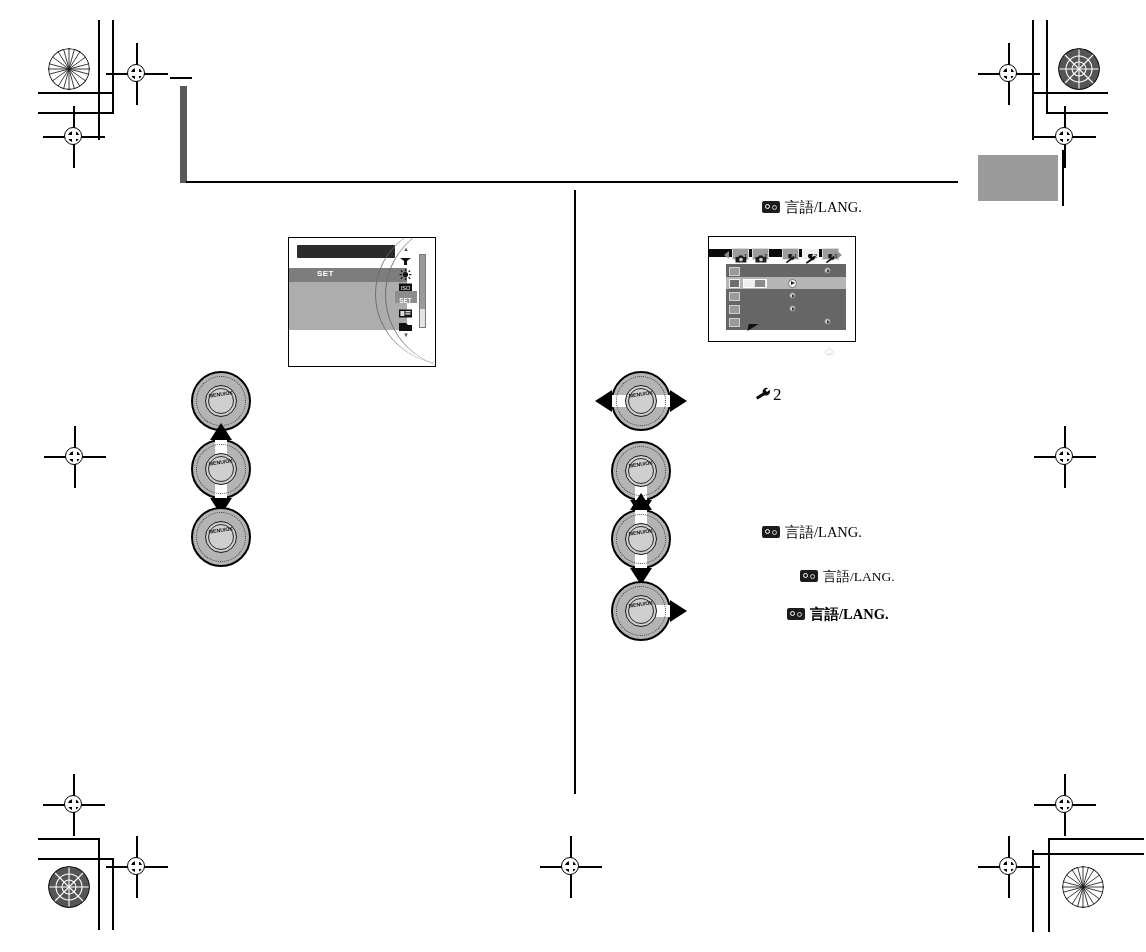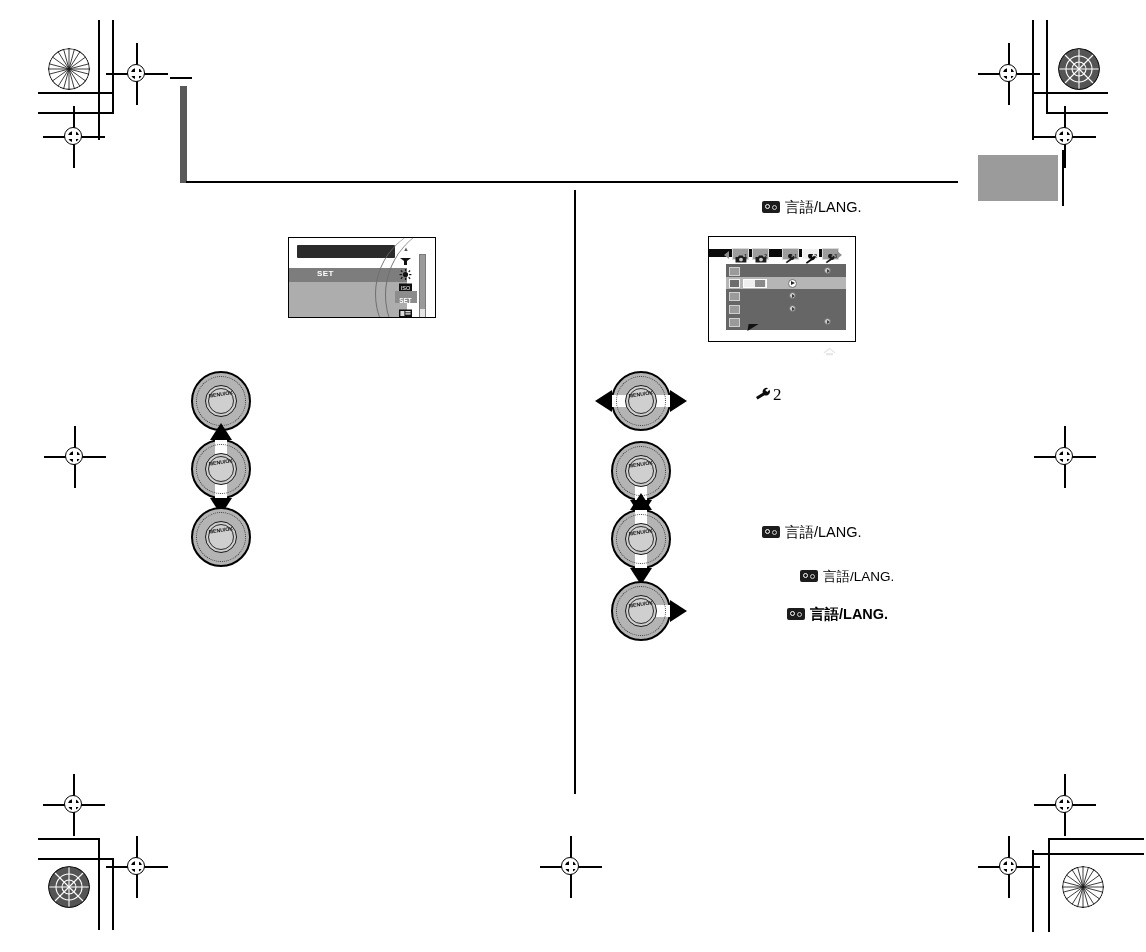--- a/index.html
+++ b/index.html
@@ -33,21 +33,21 @@
   
   #header-rule{position:absolute;left:186px;top:181px;width:772px;height:2px;background:#000;}
   #header-bar{position:absolute;left:180px;top:86px;width:7px;height:97px;background:#595959;}
   #header-tick{position:absolute;left:170px;top:77px;width:22px;height:2px;background:#000;}
   #column-divider{position:absolute;left:574px;top:190px;width:2px;height:604px;background:#000;}
   #page-tab{position:absolute;left:978px;top:155px;width:80px;height:46px;background:#9b9b9b;}
   #page-tab-edge{position:absolute;left:1062px;top:150px;width:2px;height:56px;background:#000;}
 
   
   #lcd-illustration{
-    position:absolute;left:288px;top:237px;width:148px;height:81px;
+    position:absolute;left:288px;top:237px;width:148px;height:130px;
     border:1.6px solid #000;background:#fff;box-sizing:border-box;overflow:hidden;
   }
   .lcd-title{position:absolute;left:8px;top:7px;width:98px;height:13px;background:#2b2b2b;border-radius:1px;}
   .lcd-body{position:absolute;left:0px;top:30px;width:118px;height:62px;background:#adadad;}
   .lcd-selrow{position:absolute;left:0px;top:30px;width:118px;height:14px;background:#7d7d7d;}
   .lcd-selrow-label{
     position:absolute;left:28px;top:31px;color:#fff;font-size:8px;font-weight:bold;
     letter-spacing:.4px;font-family:"Liberation Sans",sans-serif;
   }
   .lcd-arc{position:absolute;left:86px;top:-14px;width:120px;height:140px;
@@ -118,21 +118,21 @@
   .mrow .bullet .tri{position:absolute;left:1.6px;top:1px;width:0;height:0;border-top:2.2px solid transparent;border-bottom:2.2px solid transparent;border-left:3.2px solid #3d3d3d;}
   .mrow .bullet.big{width:9px;height:9px;background:#fff;}
   .mrow .bullet.big .tri{left:2.2px;top:1.6px;border-top:2.8px solid transparent;border-bottom:2.8px solid transparent;border-left:4px solid #222;}
   #menu-home{position:absolute;right:10px;top:40px;width:13px;height:10px;}
   #menu-cursor{position:absolute;left:22px;top:60px;width:0;height:0;
      border-left:10px solid #111;border-bottom:7px solid transparent;border-top:0 solid transparent;
      transform:skewX(-10deg);}
 
   
   .lang-label{position:absolute;white-space:nowrap;color:#000;font-size:14.5px;line-height:18px;
-     font-family:Liberation Sans, sans-serif;}
+     font-family:Liberation Serif, serif;}
   .lang-label .badge{
      display:inline-block;width:18px;height:12px;background:#1c1c1c;border-radius:2px;
      vertical-align:-1px;margin-right:5px;position:relative;
   }
   .lang-label .badge::before{
      content:"";position:absolute;left:3px;top:3px;width:5px;height:5px;border-radius:50%;
      border:1.3px solid #fff;box-sizing:border-box;
   }
   .lang-label .badge::after{
      content:"";position:absolute;left:9.5px;top:4px;width:5px;height:5px;border-radius:50%;

